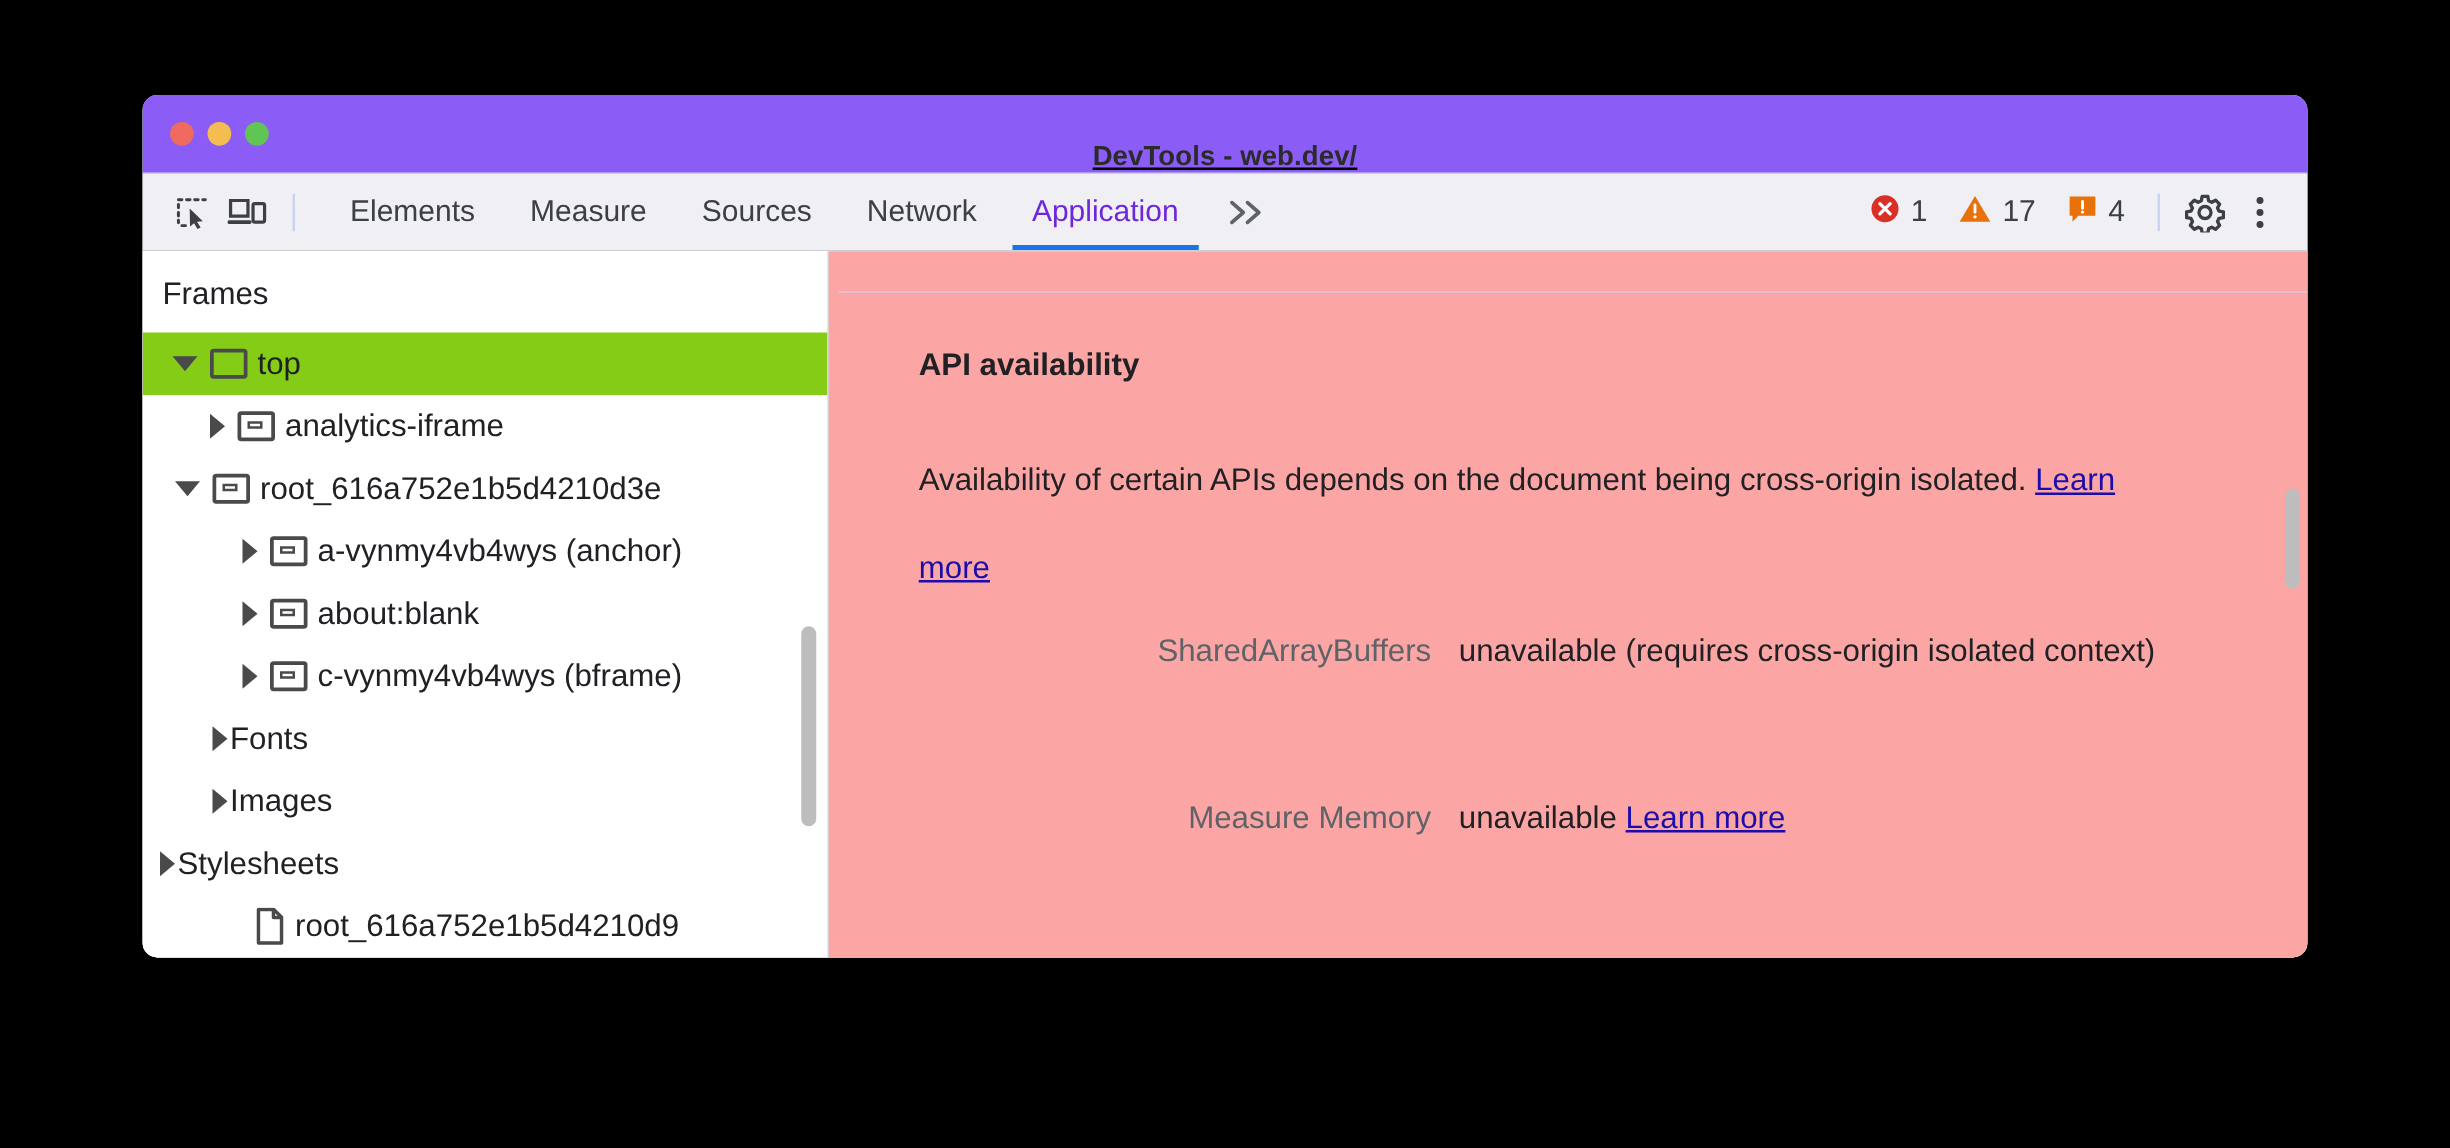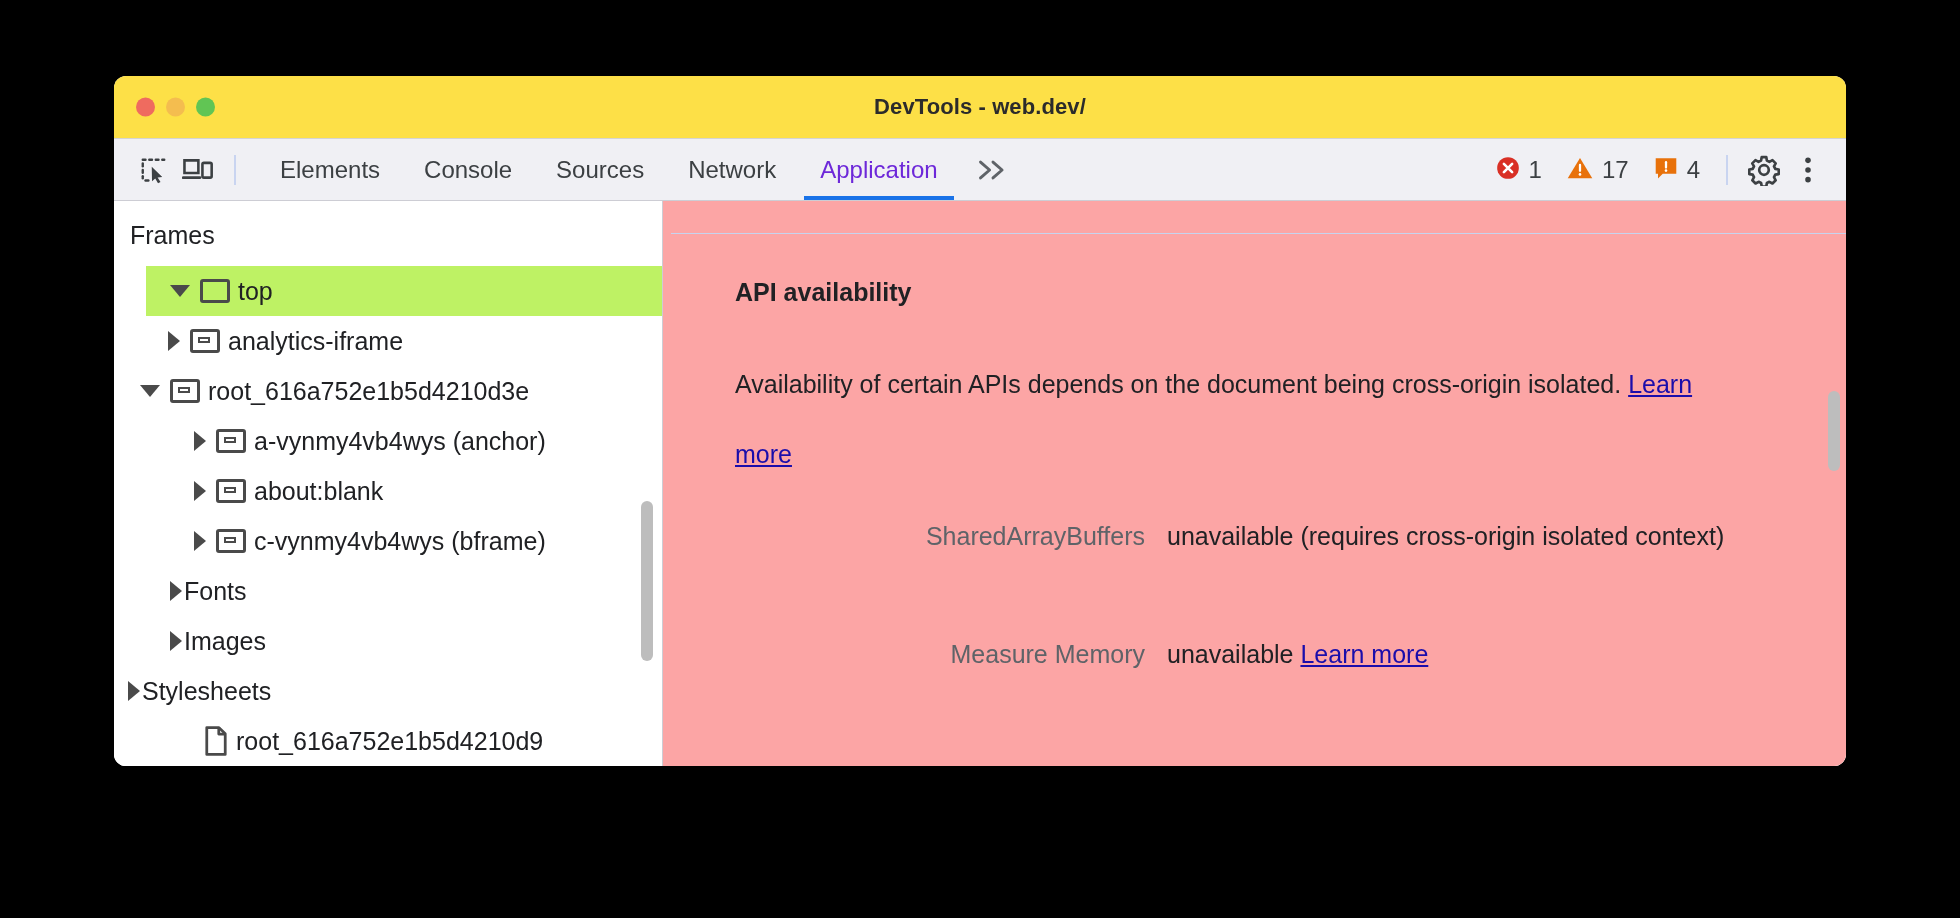--- a/index.html
+++ b/index.html
@@ -29,24 +29,25 @@
     background: #ffffff;
     border-radius: 12px;
     overflow: hidden;
     box-shadow: 0 0 0 0.5px rgba(0,0,0,0.22);
   }
 
   
   .titlebar {
     position: relative;
     height: 62px;
-    background: #fde047;
+    background: #8b5cf6;
     border-bottom: 1px solid #d4d4d4;
     display: flex;
-    align-items: center;
+    align-items: flex-end;
+    text-decoration: underline;
   }
   .traffic-lights {
     position: absolute;
     left: 22px;
     top: 50%;
     transform: translateY(-50%);
     display: flex;
     gap: 11px;
   }
   .light {
@@ -189,21 +190,21 @@
     display: flex;
     align-items: center;
     height: 50px;
     white-space: nowrap;
     cursor: pointer;
     padding-left: 14px;
     box-sizing: border-box;
     font-size: 25px;
     color: #202124;
   }
-  .tree-row.selected { background: #bef264; margin-left: 32px; }
+  .tree-row.selected { background: #84cc16; }
   .tree-row .label { margin-left: 8px; }
 
   .twisty {
     width: 0;
     height: 0;
     flex: none;
     margin-right: 6px;
   }
   .twisty.open {
     border-left: 10px solid transparent;
@@ -328,21 +329,21 @@
     flex: none;
     text-align: right;
     color: #5f6368;
     padding-right: 22px;
     box-sizing: border-box;
   }
   .kv .v {
     color: #202124;
     flex: 1 1 auto;
   }
-  .kv.sab  { top: 300px; }
+  .kv.sab  { top: 285px; }
   .kv.mm   { top: 418px; }
 
   .main-vscroll {
     position: absolute;
     right: 6px;
     top: 190px;
     width: 12px;
     height: 80px;
     border-radius: 6px;
     background: #bdbdbd;
@@ -388,21 +389,21 @@
           <path d="M2 3.2 h11.3 v10.2 H2 z" fill="none" stroke="#3c4043" stroke-width="2.1"></path>
           <path d="M1 17.2 h13.5" stroke="#3c4043" stroke-width="2.4" stroke-linecap="round"></path>
           <rect x="16.6" y="5.2" width="7.5" height="12" rx="1.2" fill="none" stroke="#3c4043" stroke-width="2.1"></rect>
         </svg>
       </div>
 
       <div class="tb-sep"></div>
 
       <div class="tabs">
         <div class="tab">Elements</div>
-        <div class="tab">Console</div>
+        <div class="tab">Measure</div>
         <div class="tab">Sources</div>
         <div class="tab">Network</div>
         <div class="tab active">Application</div>
         <div class="tab-more">
           <svg width="34" height="26" viewBox="0 0 30 22" aria-hidden="true">
             <path d="M4 4 L12 11 L4 18" fill="none" stroke="#5f6368" stroke-width="2.6" stroke-linecap="round" stroke-linejoin="round"></path>
             <path d="M15 4 L23 11 L15 18" fill="none" stroke="#5f6368" stroke-width="2.6" stroke-linecap="round" stroke-linejoin="round"></path>
           </svg>
         </div>
       </div>

